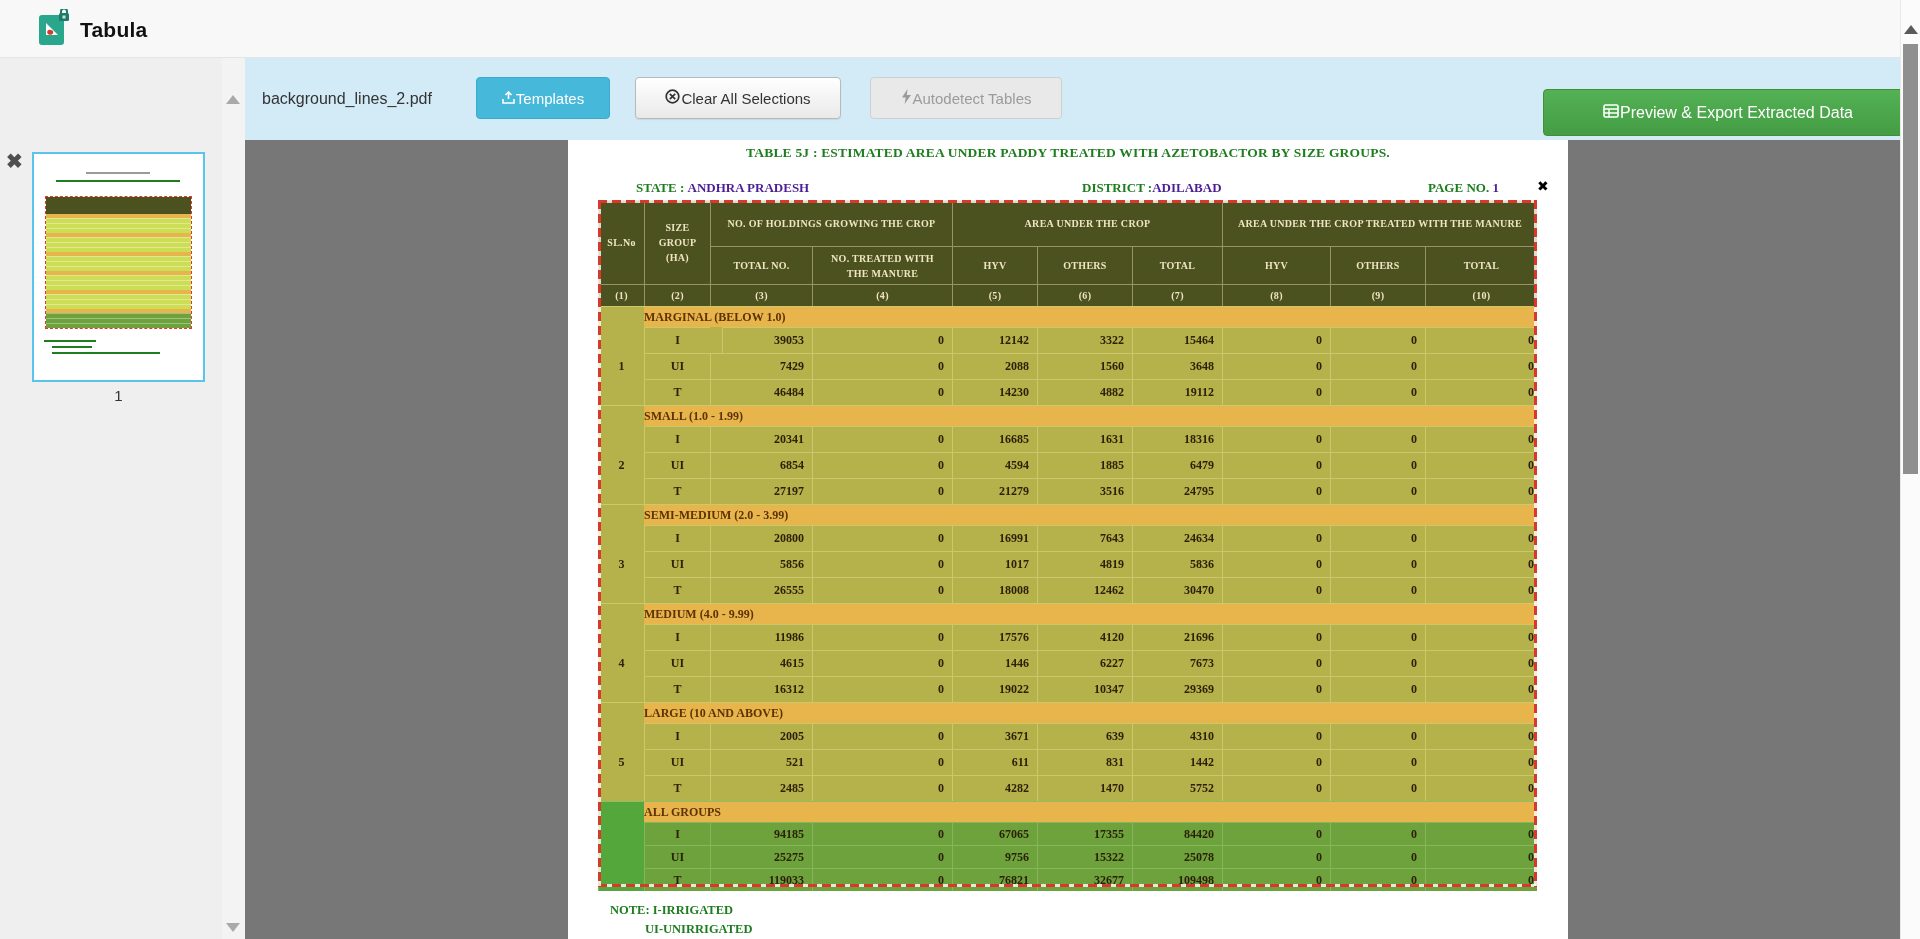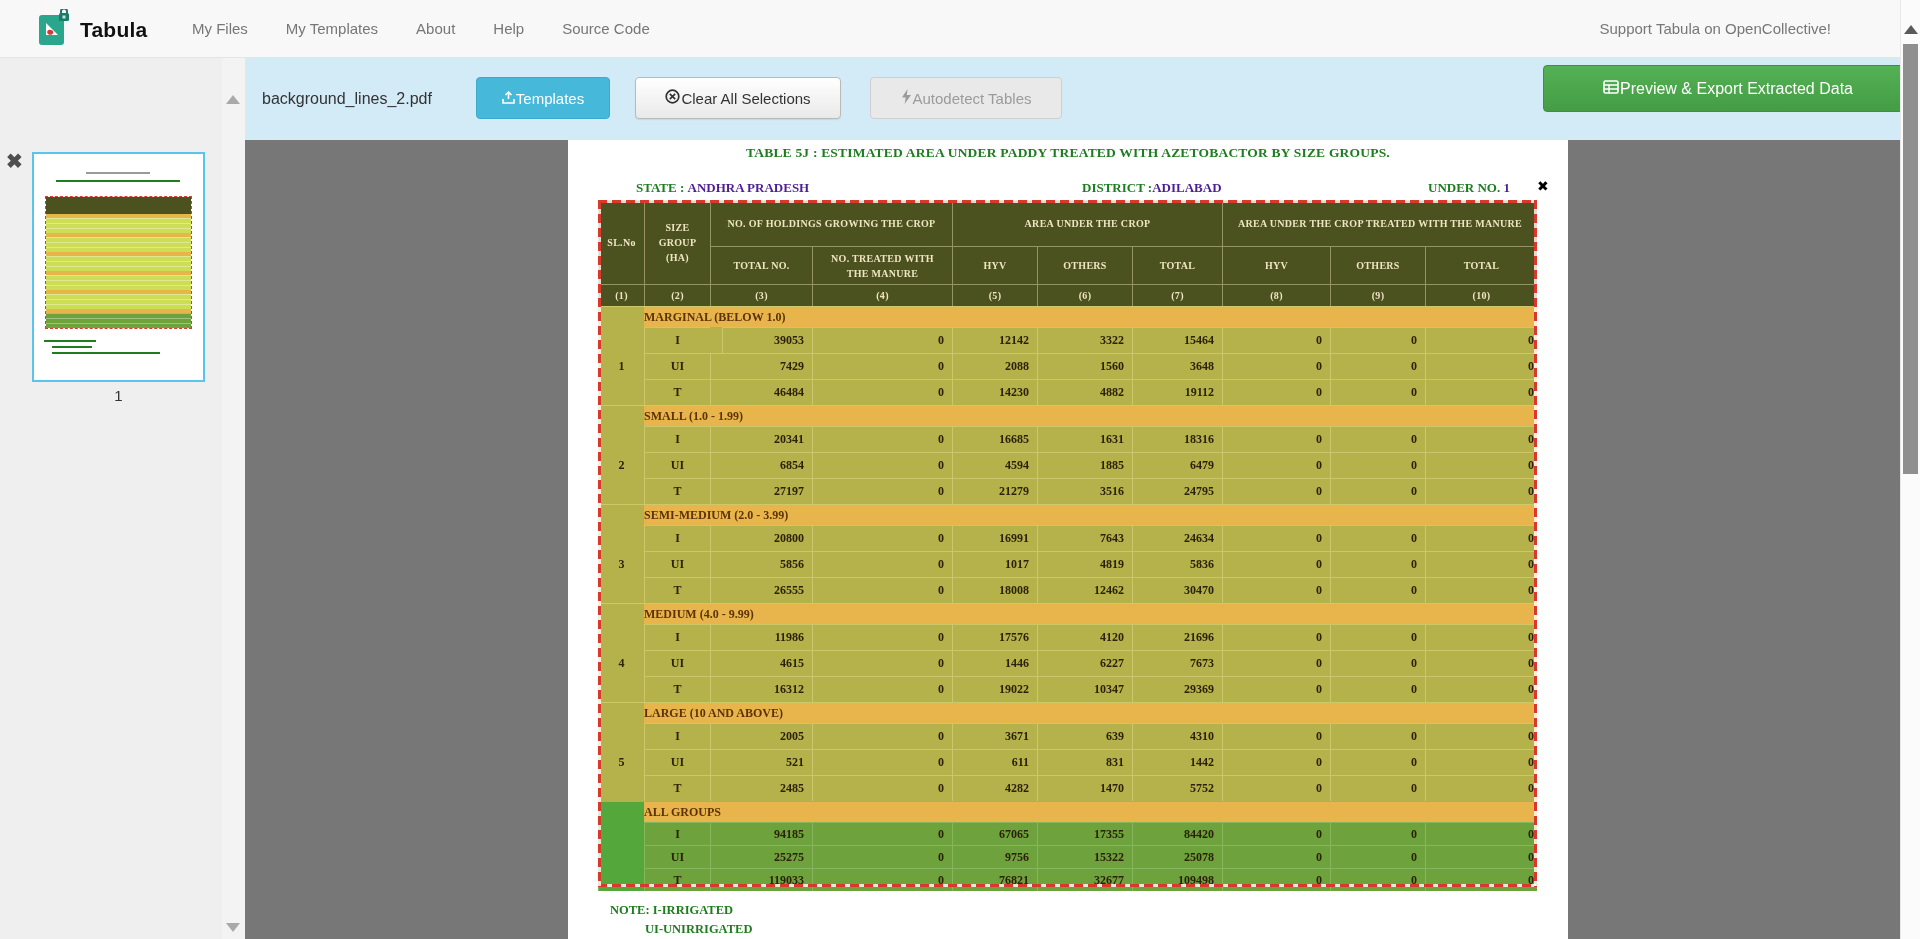--- a/index.html
+++ b/index.html
@@ -17,21 +17,21 @@
   
   .toolbar{position:absolute;left:245px;top:57px;width:1675px;height:83px;background:#d3ebf7;z-index:20;}
   .filename{position:absolute;left:17px;top:0;height:83px;display:flex;align-items:center;
             color:#333;font-size:16px;}
   .btn{position:absolute;top:20px;height:42px;border-radius:4px;display:flex;align-items:center;
        justify-content:center;gap:1px;font-size:15px;cursor:pointer;box-sizing:border-box;padding:0 14px;}
   .btn-templates{left:231px;width:134px;background:#46b8da;border:1px solid #3aabcd;color:#fff;}
   .btn-clear{left:390px;width:206px;background:linear-gradient(#ffffff,#e9e9e9);
              border:1px solid #b9b9b9;color:#333;box-shadow:0 1px 1px rgba(0,0,0,.08);}
   .btn-auto{left:625px;width:192px;background:#e9e9e9;border:1px solid #cfcfcf;color:#9b9b9b;cursor:default;}
-  .btn-export{left:1298px;top:8px;width:370px;height:47px;font-size:16px;color:#fff;
+  .btn-export{left:1298px;top:32px;width:370px;height:47px;font-size:16px;color:#fff;
               background:linear-gradient(#54b154,#449d44);border:1px solid #3f8f3f;}
   
   .sidebar{position:absolute;left:0;top:57px;width:245px;height:882px;background:#efefef;z-index:10;}
   .side-track{position:absolute;right:0;top:0;width:23px;height:882px;background:#f3f3f3;}
   .tri-up{width:0;height:0;border-left:7px solid transparent;border-right:7px solid transparent;
           border-bottom:9px solid #a9a9a9;position:absolute;left:4px;}
   .tri-down{width:0;height:0;border-left:7px solid transparent;border-right:7px solid transparent;
           border-top:9px solid #a9a9a9;position:absolute;left:4px;}
   .thumb-close{position:absolute;left:6px;top:92px;font-size:20px;font-weight:bold;color:#4f4f4f;cursor:pointer;}
   .thumbnail{position:absolute;left:32px;top:95px;width:173px;height:230px;background:#fff;
@@ -95,28 +95,20 @@
           <rect x="1" y="6" width="25" height="30" rx="3" fill="#29a68c"></rect>
           <path d="M8 14 L8 26 L20 26 L8 14" fill="#ffffff"></path>
           <path d="M10 25 C14 28 18 22 13 21 C10 20 8 23 10 25" fill="#d23b2e"></path>
           <rect x="21" y="4" width="10" height="8" rx="1.5" fill="#1d7a66"></rect>
           <path d="M23 4 v-1.5 a3 3 0 0 1 6 0 V4" fill="none" stroke="#1d7a66" stroke-width="2"></path>
           <rect x="24.5" y="6.5" width="3" height="3" fill="#bfe8de"></rect>
         </svg>
       </span>
       <span class="brand">Tabula</span>
     </div>
-    <div class="nav-links">
-      <a>My Files</a>
-      <a>My Templates</a>
-      <a>About</a>
-      <a>Help</a>
-      <a>Source Code</a>
-    </div>
-    <a class="support-link">Support Tabula on OpenCollective!</a>
   </nav>
 
   <div class="toolbar">
     <div class="filename">background_lines_2.pdf</div>
     <div class="btn btn-templates">
       <span>
         <svg width="13" height="13" viewBox="0 0 13 13">
           <path d="M1 8 v4 h11 v-4" fill="none" stroke="#fff" stroke-width="1.6"></path>
           <path d="M6.5 1 L6.5 8 M3.5 4 L6.5 1 L9.5 4" fill="none" stroke="#fff" stroke-width="1.6"></path>
         </svg>
@@ -186,21 +178,21 @@
     <div class="pdf-page">
       <div class="pdf-title pdf-serif">TABLE 5J : ESTIMATED AREA UNDER PADDY  TREATED WITH AZETOBACTOR BY SIZE GROUPS.</div>
 
       <div class="pdf-meta pdf-serif" style="left:68px;">
         <span>STATE :</span> <b>ANDHRA PRADESH</b>
       </div>
       <div class="pdf-meta pdf-serif" style="left:514px;">
         <span>DISTRICT :</span><b>ADILABAD</b>
       </div>
       <div class="pdf-meta pdf-serif" style="left:860px;">
-        <span>UNDER NO.</span> <b>1</b>
+        <span>PAGE NO.</span> <b>1</b>
       </div>
       <span class="sel-close">✖</span>
 
       <div class="pdf-table">
         <div class="thead">
           <div class="hcell" style="grid-column:1;grid-row:1/3;">SL.No</div>
           <div class="hcell" style="grid-column:2;grid-row:1/3;">SIZE GROUP (HA)</div>
           <div class="hcell" style="grid-column:3/5;grid-row:1;">NO. OF HOLDINGS GROWING THE CROP</div>
           <div class="hcell" style="grid-column:5/8;grid-row:1;">AREA UNDER THE CROP</div>
           <div class="hcell" style="grid-column:8/11;grid-row:1;">AREA UNDER THE CROP TREATED WITH THE  MANURE</div>

